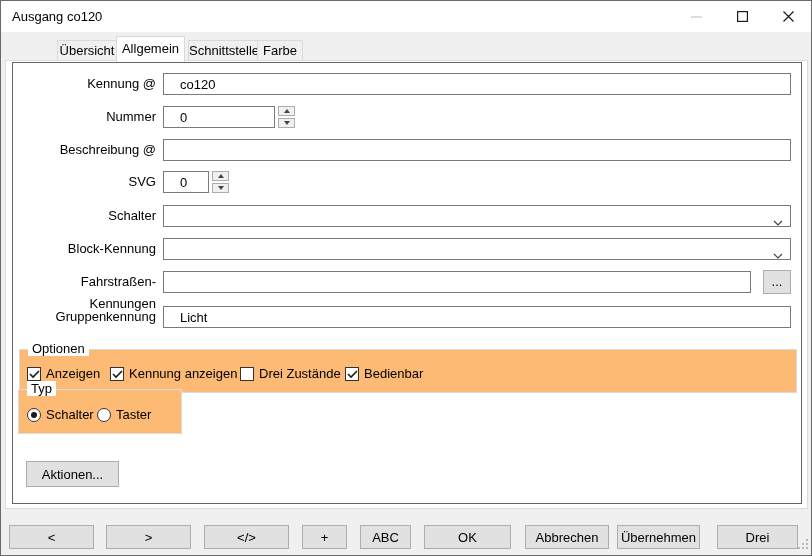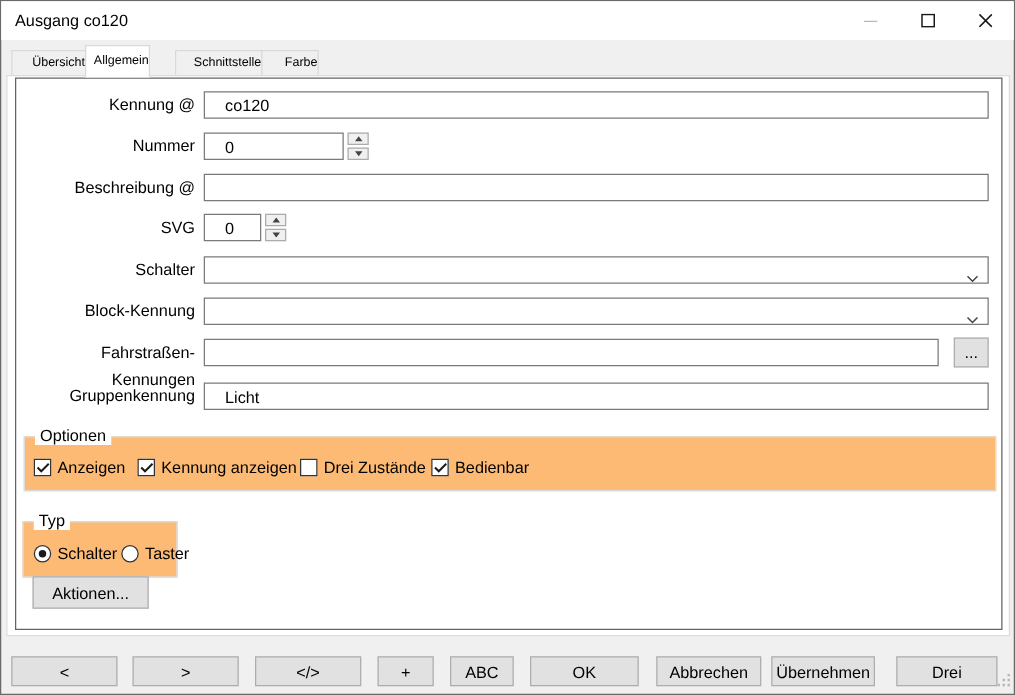--- a/index.html
+++ b/index.html
@@ -13,21 +13,21 @@
 
   
   .titlebar { position: absolute; left: 0; top: 0; width: 100%; height: 31px; background: #ffffff; }
   .titlebar .title { position: absolute; left: 11px; top: 8px; font-size: 13px; }
   .winbtns { position: absolute; right: 0; top: 0; height: 31px; display: flex; }
   .winbtn { width: 46px; height: 31px; display: flex; align-items: center; justify-content: center; }
   .winbtn svg { display: block; }
 
   
   .tab { position: absolute; background: #f0f0f0; border: 1px solid #d9d9d9; border-bottom: none;
-         top: 39px; height: 21px; text-align: right; line-height: 19px; font-size: 10px; }
+         top: 39px; height: 21px; text-align: center; line-height: 19px; font-size: 13px; margin-left: 48px; }
   .tab.active { top: 35px; height: 26px; background: #ffffff; line-height: 23px; z-index: 3; }
 
   .tabpage { position: absolute; left: 4px; top: 59px; width: 803px; height: 449px;
              background: #ffffff; border: 1px solid #dcdcdc; z-index: 1; }
 
   .panel { position: absolute; left: 11px; top: 61px; width: 790px; height: 442px;
            background: #ffffff; border: 1px solid #646464; z-index: 2; }
 
   
   .flabel { position: absolute; left: 20px; width: 135px; text-align: right; font-size: 13px; line-height: 22px; z-index: 4; }
@@ -96,21 +96,21 @@
             </svg>
         </span>
       </div>
     </div>
   </div>
 
   <div class="tabpage"></div>
   <div class="panel"></div>
 
   <div class="tab" style="left:8px; width:60px;"><span>Übersicht</span></div>
-  <div class="tab active" style="left:67px; width:52px;"><span>Allgemein</span></div>
+  <div class="tab active" style="left:67px; width:69px;"><span>Allgemein</span></div>
   <div class="tab" style="left:139px; width:70px;"><span>Schnittstelle</span></div>
   <div class="tab" style="left:208px; width:46px;"><span>Farbe</span></div>
 
   <div class="flabel" style="top:72px;">Kennung @</div>
   <input class="tfield" style="left: 162px; top: 72px; width: 628px;" value="co120">
 
   <div class="flabel" style="top:105px;">Nummer</div>
   <input class="tfield" style="left: 162px; top: 105px; width: 112px;" value="0">
   <div class="spinner" style="left:277px; top:105px;">
     <div class="spinbtn">
@@ -189,21 +189,21 @@
     <label class="checkitem" style="left:325px; top:16px;">
       <span class="checkbox on">
         <svg width="11" height="9">
             <polyline points="1,4 4,7 10,1" fill="none" stroke="#1a1a1a" stroke-width="1.6"></polyline>
           </svg>
       </span>
       <span>Bedienbar</span>
     </label>
   </div>
 
-  <div class="groupbox" style="left:17px; top:416px; width:124px; height:45px;padding-left:20px;">
+  <div class="groupbox" style="left:17px; top:388px; width:164px; height:45px;padding-left:20px;">
     <span class="legend">Typ</span>
     <label class="radioitem" style="left:8px; top:17px;">
       <span class="radio on">
           <span class="dot"></span>
         </span>
       <span>Schalter</span>
     </label>
     <label class="radioitem" style="left:78px; top:17px;">
       <span class="radio"></span>
       <span>Taster</span>

